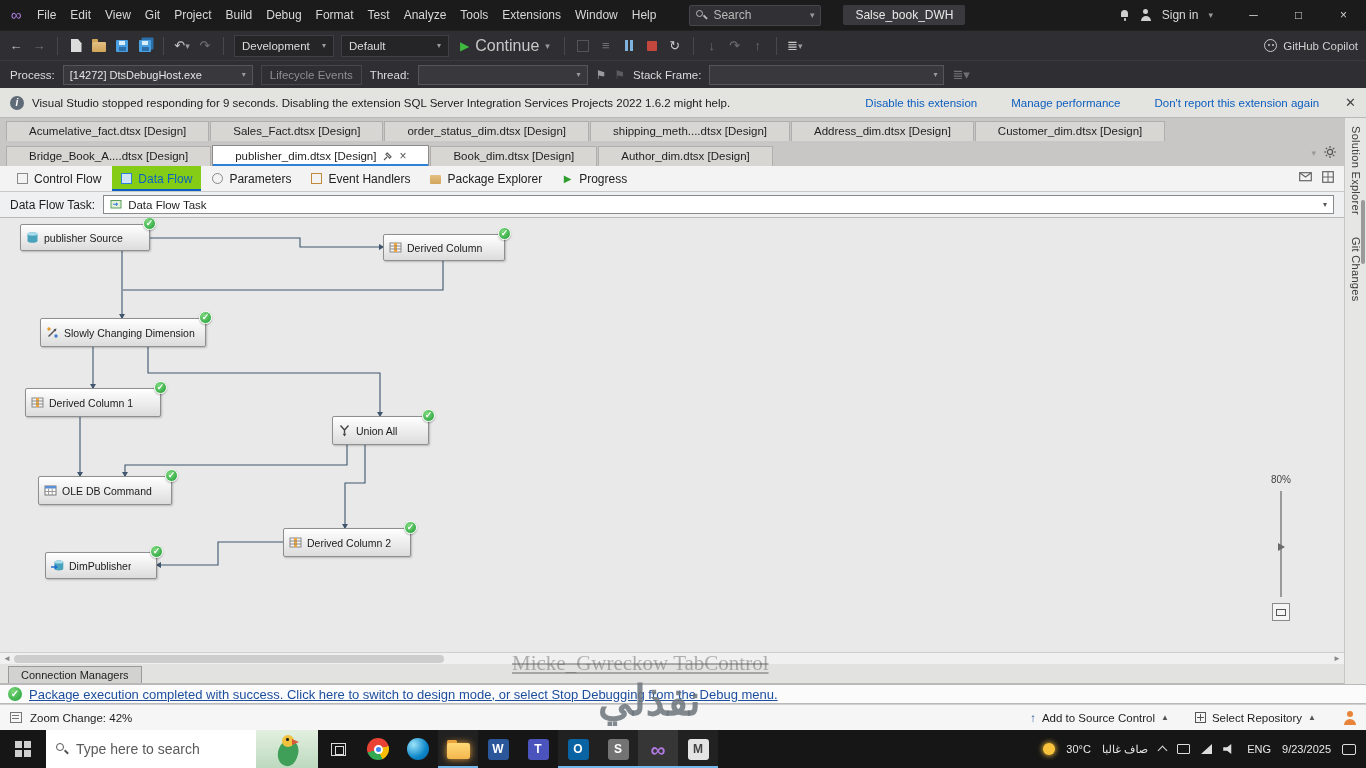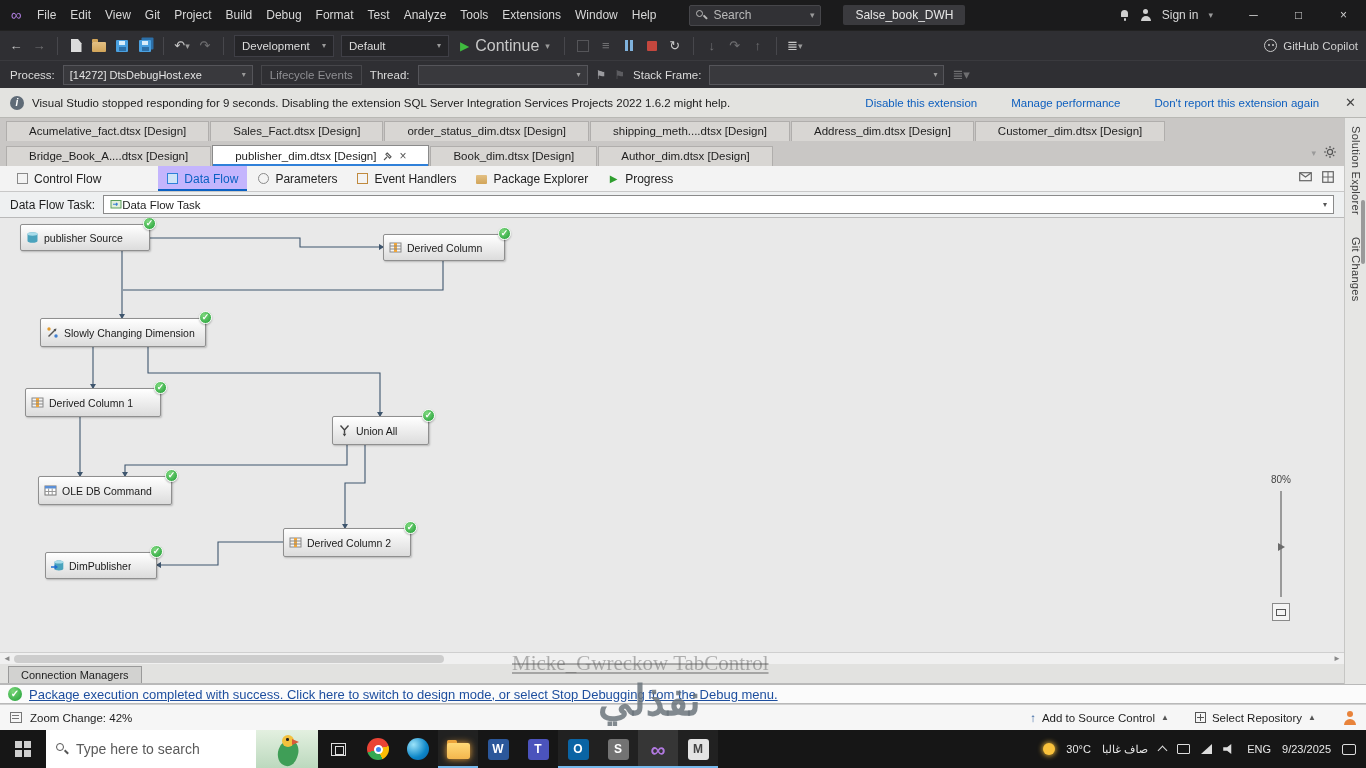--- a/index.html
+++ b/index.html
@@ -79,32 +79,32 @@
   .row-b { height:25px; }
   .tabsrow { display:flex; gap:1px; align-items:flex-end; min-width:0; overflow:hidden; }
   .dtab { background:#d8d6d3; border:1px solid #b0aeac; border-bottom:none; padding:3px 22px 4px; font-size:11.5px; color:#1e1e1e; white-space:nowrap; display:flex; align-items:center; gap:7px; cursor:pointer; }
   .dtab.active { background:#ffffff; border-color:#8a8a8a; box-shadow:inset 0 -2px 0 0 #2f80d9; padding-top:4px; }
   .tclose { color:#555; font-size:12px; line-height:10px; }
   .pin { display:flex; }
   .row2-icons { margin-left:auto; display:flex; align-items:center; gap:8px; padding:0 8px 4px 8px; color:#555; }
 
   .designer-tabs { height:26px; background:#f3f3f3; border-bottom:1px solid #c8c8c8; display:flex; align-items:stretch; gap:2px; padding:0 0 0 8px; flex:none; font-size:12px; color:#222; }
   .dstab { display:flex; align-items:center; gap:6px; padding:0 9px; cursor:pointer; white-space:nowrap; }
-  .dstab.active { color:#0b61c3; background:#c4b5fd; box-shadow:inset 0 -2px 0 0 #0b61c3;margin-left:46px; }
+  .dstab.active { color:#0b61c3; background:#84cc16; box-shadow:inset 0 -2px 0 0 #0b61c3; }
   .dticon { width:11px; height:11px; display:inline-flex; align-items:center; justify-content:center; font-size:10px; }
   .dticon.cf { border:1.3px solid #8a8a8a; }
   .dticon.df { border:1.3px solid #2f80d9; background:#cfe3f7; }
   .dticon.pm { border:1.3px solid #8a8a8a; border-radius:50%; }
   .dticon.eh { border:1.3px solid #c08a3e; }
   .dticon.pe { background:linear-gradient(#e3c084,#d2a559); border-radius:1px; height:9px; margin-top:2px; }
   .dticon.pr { color:#2f9e2f; border:none; }
   .designer-right { margin-left:auto; display:flex; align-items:center; gap:10px; padding-right:10px; color:#666; }
 
   .taskdrop-row { height:26px; background:#eef0f1; border-bottom:1px solid #b9b9b9; display:flex; align-items:center; gap:8px; padding:0 10px 0 10px; font-size:12px; color:#1e1e1e; flex:none; }
-  .taskdrop { flex:1; height:19px; background:#ffffff; border:1px solid #8a8a8a; display:flex; align-items:center; gap:0; padding:0 6px; font-size:11.5px; cursor:pointer; }
+  .taskdrop { flex:1; height:19px; background:#ffffff; border:1px solid #8a8a8a; display:flex; align-items:center; gap:6px; padding:0 6px; font-size:11.5px; cursor:pointer; }
   .taskdrop .caret { margin-left:auto; font-size:8px; color:#555; }
 
   
   .canvas { flex:1; position:relative; background:#e9e9e9; overflow:hidden; }
   #edge-svg { position:absolute; left:0; top:0; z-index:1; }
   .edge { fill:none; stroke:#3f566e; stroke-width:1.1; }
   .node { position:absolute; display:flex; align-items:center; gap:5px; padding:0 6px 0 5px; background:linear-gradient(#ffffff,#dcdcdc); border:1px solid #8f8f8f; border-radius:2px; font-size:10.5px; color:#1a1a1a; box-shadow:1px 1px 2px rgba(0,0,0,.22); z-index:2; cursor:move; }
   .nlabel { white-space:nowrap; overflow:hidden; }
   .nicon { display:inline-flex; flex:none; }
   .badge { position:absolute; top:-8px; right:-7px; width:13px; height:13px; border-radius:50%; background:radial-gradient(circle at 35% 30%,#7ed87e,#1f9e35); border:1px solid #f2faf2; color:#fff; font-size:9px; line-height:11px; text-align:center; font-weight:bold; box-shadow:0 1px 2px rgba(0,0,0,.3); }

